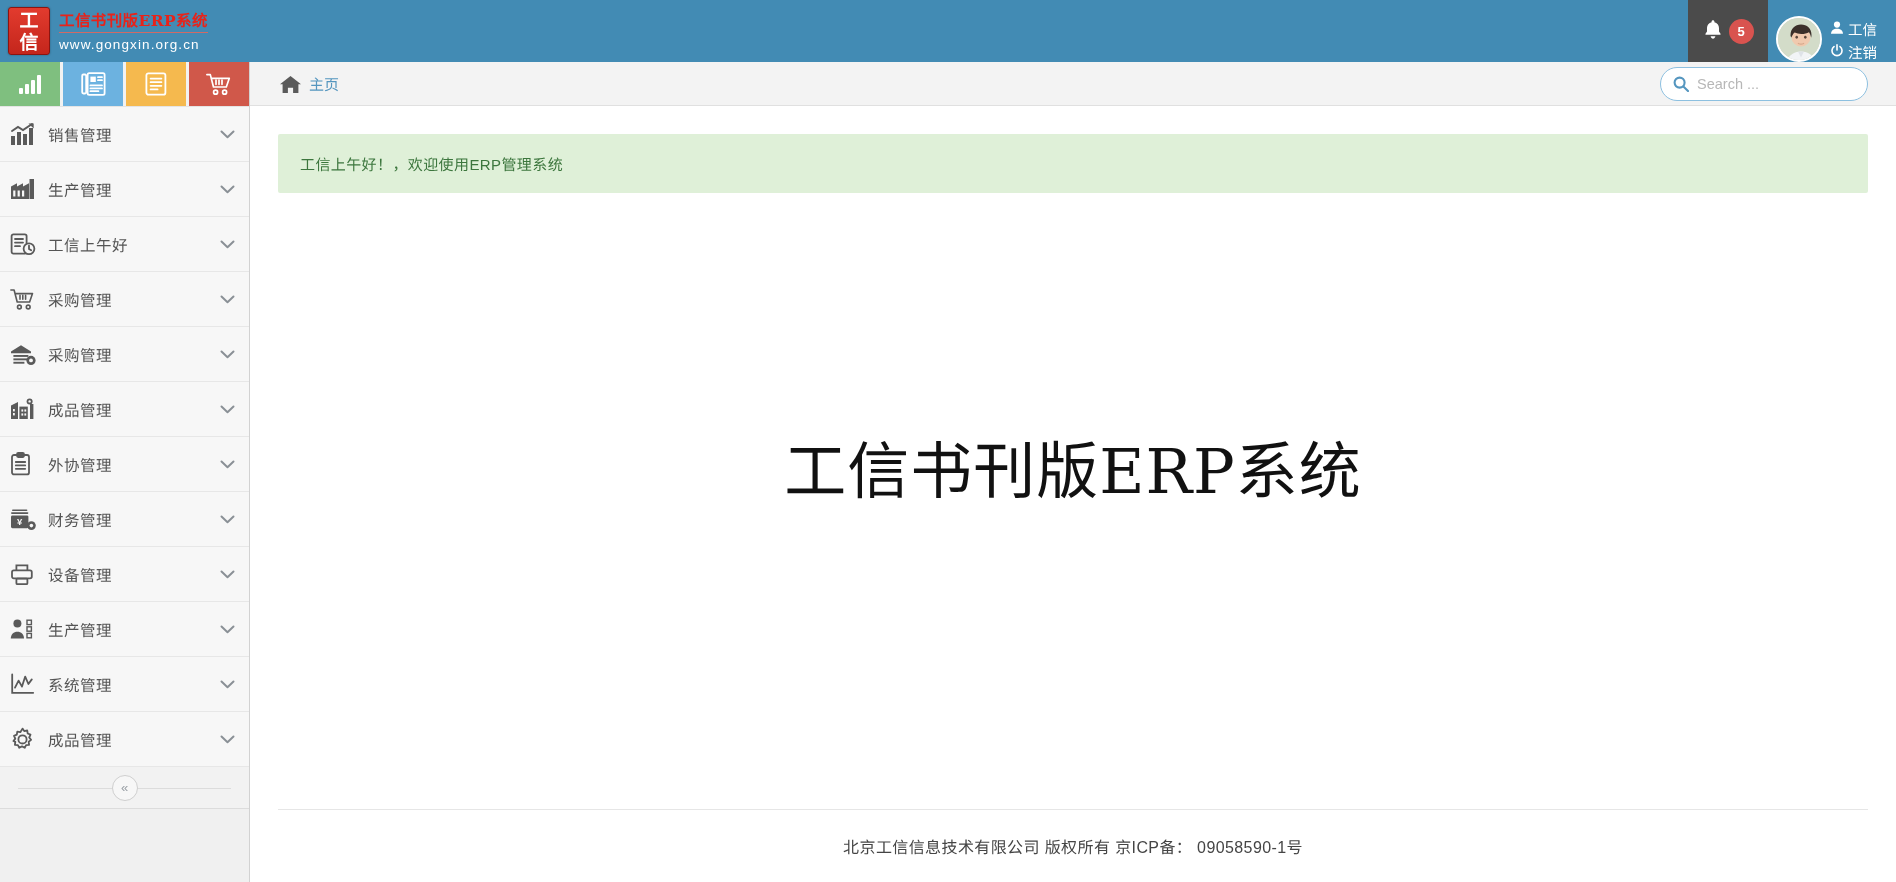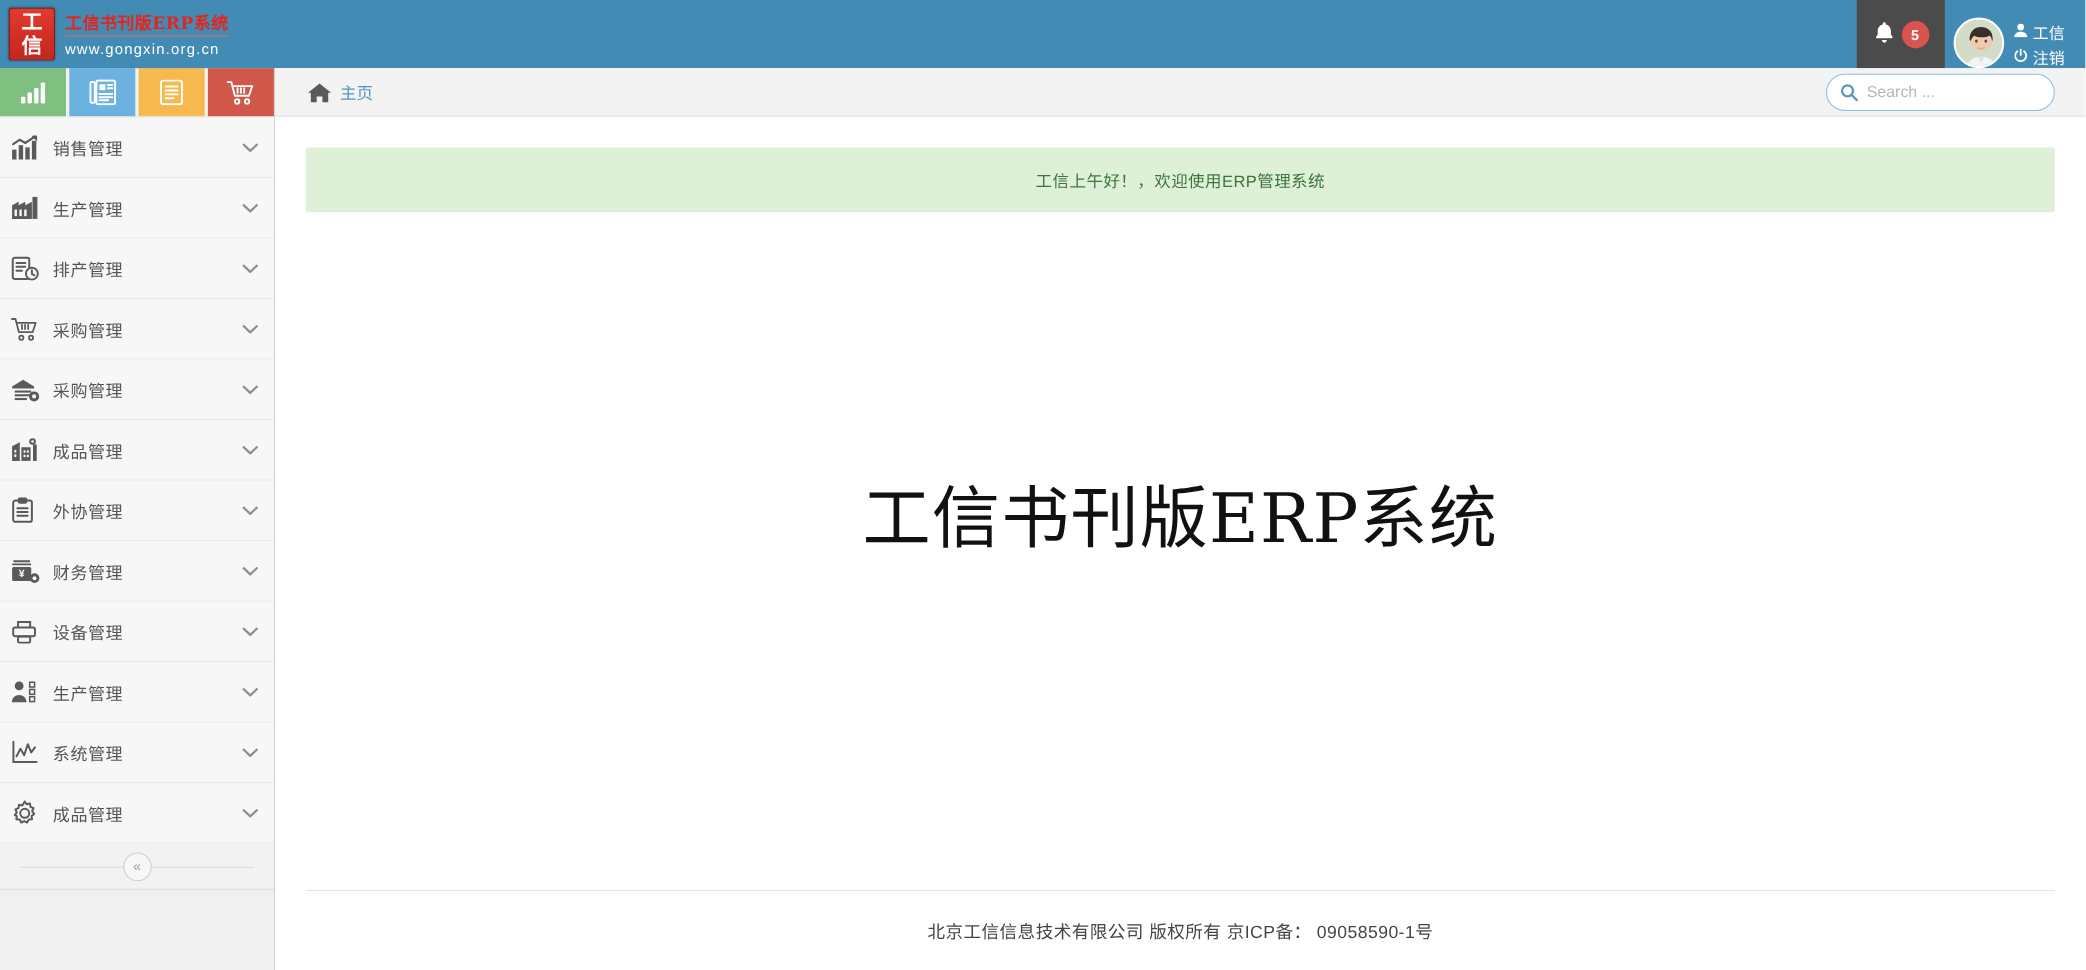--- a/index.html
+++ b/index.html
@@ -251,21 +251,20 @@
   }
   .searchbox input::placeholder { color: #b7b7b7; }
 
   .content {
     flex: 1;
     background: #ffffff;
     padding: 28px 28px 0 28px;
     display: flex;
     flex-direction: column;
     min-height: 0;
-    text-align: center;
   }
   .alert-success {
     background: #dff0d8;
     color: #3c763d;
     font-size: 15px;
     padding: 19px 22px;
     border-radius: 2px;
     letter-spacing: .4px;
   }
   .hero {
@@ -447,21 +446,21 @@
 
       <div class="menu-item">
         <span class="mi-icon">
           <svg width="26" height="24" viewBox="0 0 26 24" fill="none" stroke="#5a5a5a" stroke-width="1.8" aria-hidden="true">
             <rect x="1.6" y="2.4" width="15" height="19.2" rx="1.8"></rect>
             <path d="M5 7h8M5 10.6h8M5 14.2h5" stroke-linecap="round"></path>
             <circle cx="19" cy="16.8" r="5.4" fill="#f7f7f7"></circle>
             <path d="M19 13.6v3.3l2.2 1.4" stroke-linecap="round"></path>
           </svg>
         </span>
-        <span class="mi-label">排产管理</span>
+        <span class="mi-label">工信上午好</span>
         <span class="mi-chevron">
           <svg width="15" height="9" viewBox="0 0 15 9" fill="none" stroke="#8a9096" stroke-width="2" stroke-linecap="round" stroke-linejoin="round">
               <path d="M1.5 1.5L7.5 7.2 13.5 1.5"></path>
             </svg>
         </span>
       </div>
 
       <div class="menu-item">
         <span class="mi-icon">
           <svg width="27" height="23" viewBox="0 0 27 23" fill="none" stroke="#5a5a5a" stroke-width="1.6" aria-hidden="true">

